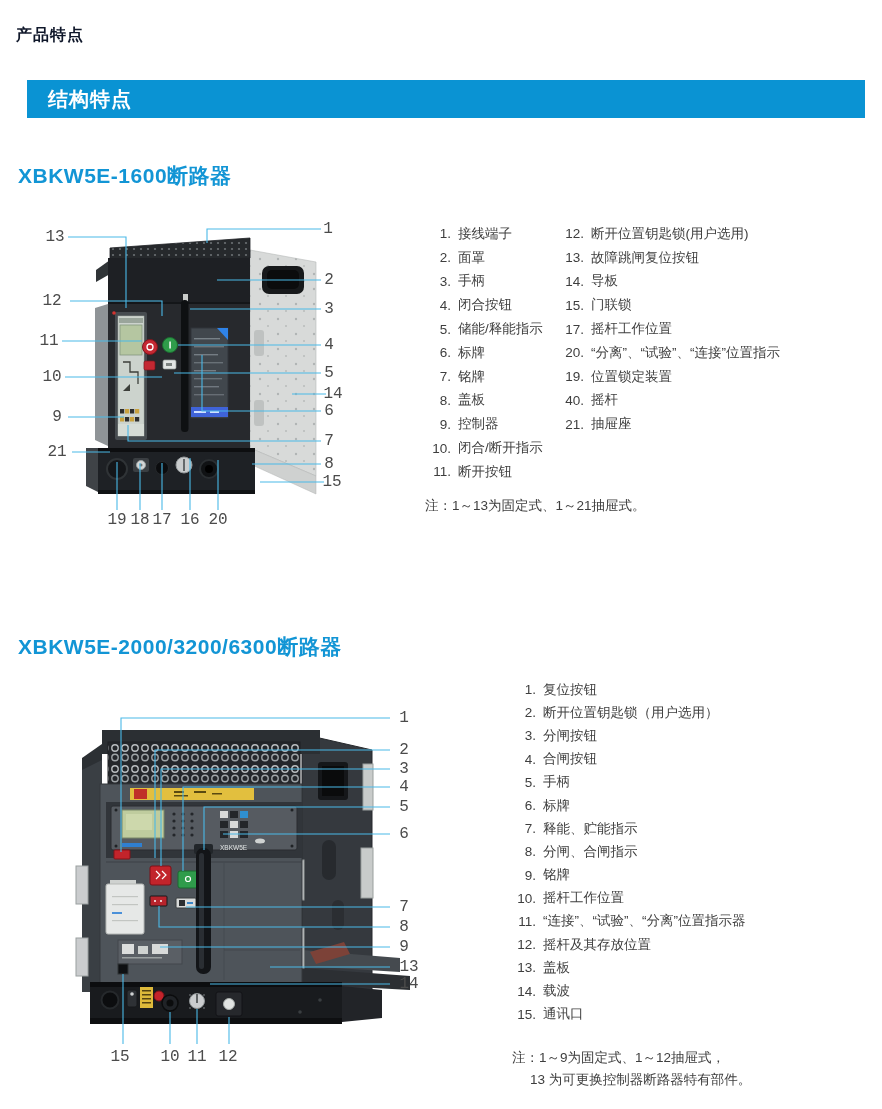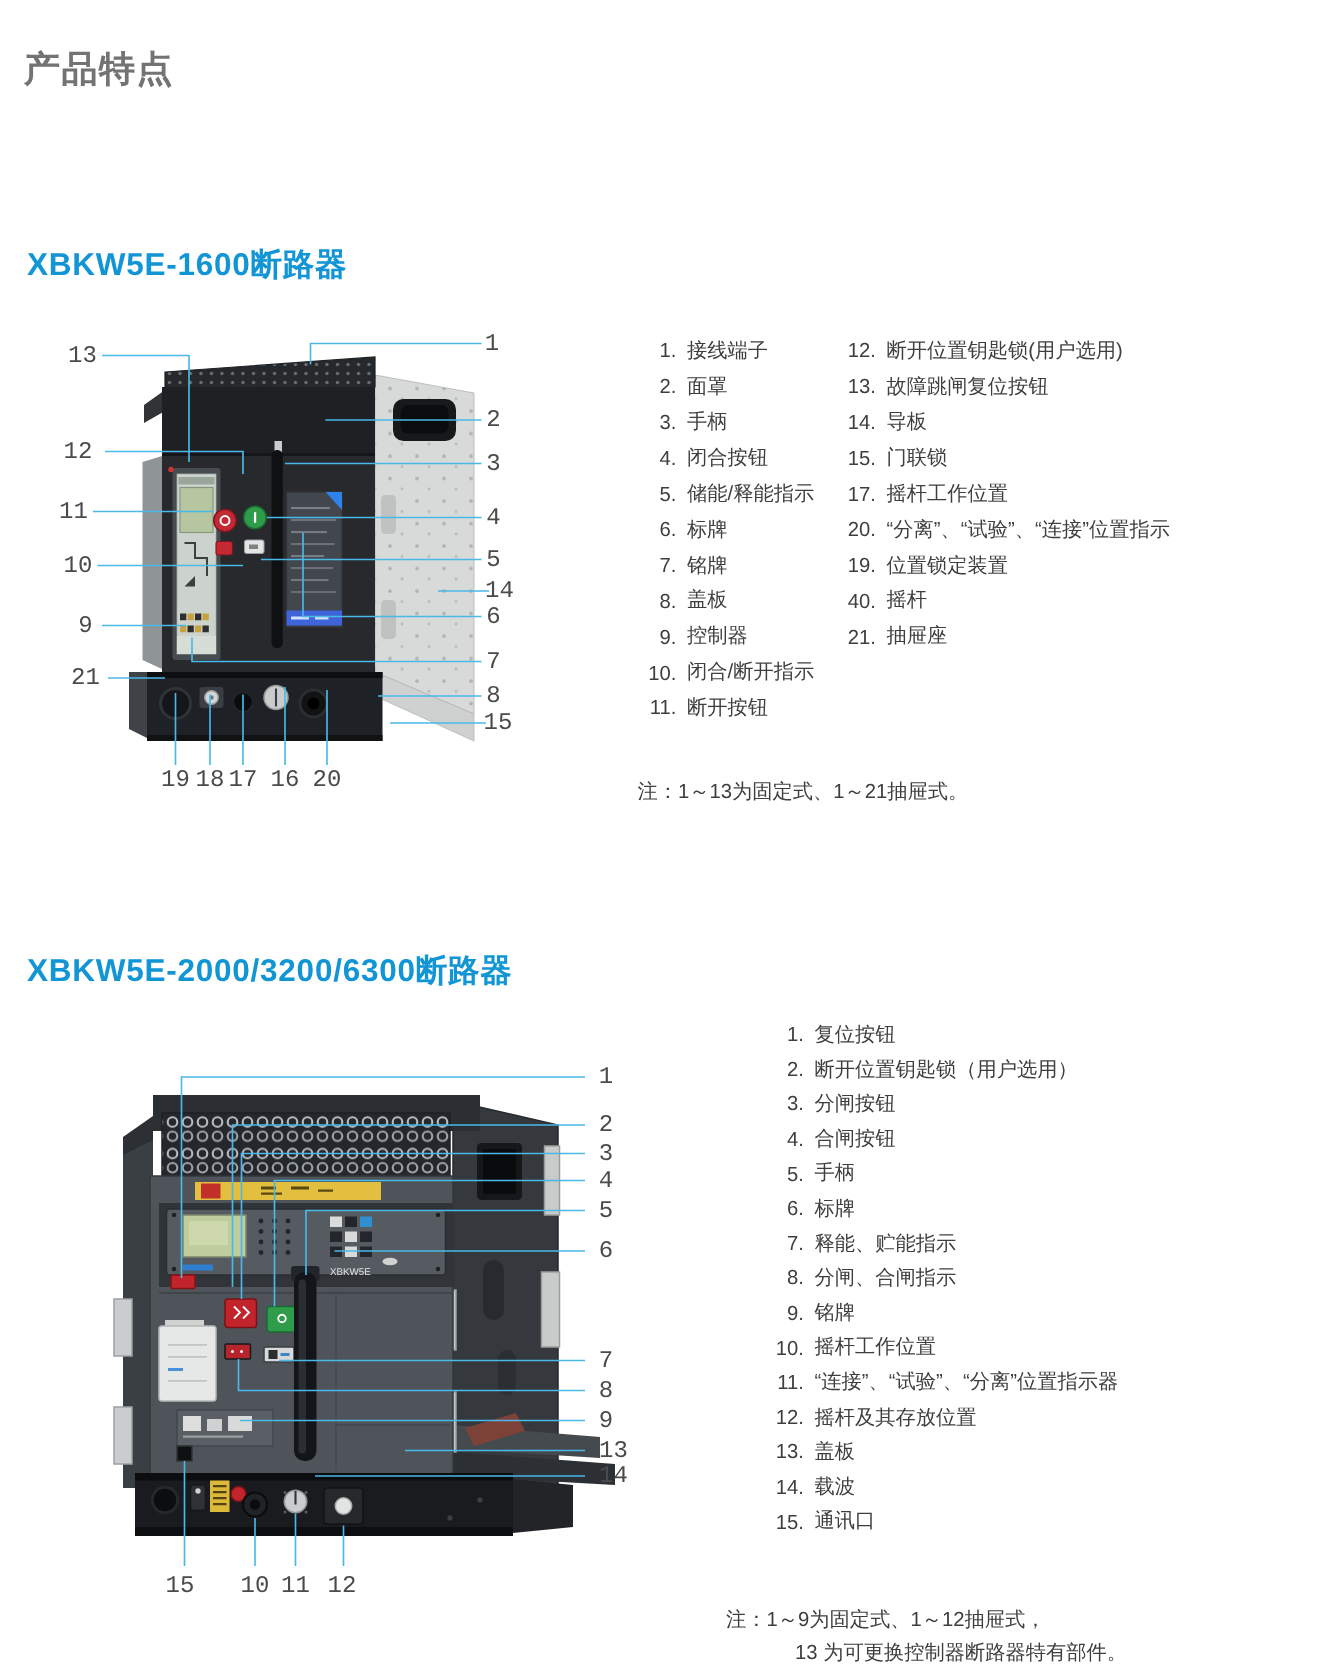--- a/index.html
+++ b/index.html
@@ -1,50 +1,53 @@
 <!DOCTYPE html>
 <html><head>
 <meta charset="utf-8">
 <style>
   html,body{margin:0;padding:0;background:#ffffff;}
   .page{position:relative;width:882px;height:1109px;background:#fff;overflow:hidden;
         font-family:"Liberation Sans","DejaVu Sans",sans-serif;color:#3e3e3e;}
-  .page-title{position:absolute;left:16px;top:14px;font-size:24px;font-weight:600;
-        color:#737373;letter-spacing:1px;}
+  .page-title{position:absolute;left:16px;top:14px;font-size:16px;font-weight:600;
+        color:#0f172a;letter-spacing:1px;}
   .banner{position:absolute;left:27px;top:80px;width:838px;height:38px;background:#0a93d3;}
   .banner span{display:block;padding-left:21px;line-height:38px;font-size:20px;
         font-weight:600;color:#ffffff;letter-spacing:1px;}
   .fig-title{position:absolute;font-size:21px;font-weight:600;color:#1295d5;letter-spacing:.5px;}
   #fig1-title{left:18px;top:146px;margin-top:16px;}
   #fig2-title{left:18px;top:616px;}
   .fig{position:absolute;}
   #fig1{left:40px;top:210px;width:310px;height:330px;}
   #fig2{left:70px;top:700px;width:400px;height:380px;}
   .fig svg{position:absolute;left:0;top:0;}
   .callouts{position:absolute;left:0;top:0;right:0;bottom:0;}
   .co{position:absolute;transform:translate(-50%,-50%);font-size:16px;color:#4b4b4b;font-family:Liberation Mono, monospace;}
   .legend{position:absolute;}
   #legend1{left:427px;top:222px;display:flex;}
   #legend1 .col1{width:133px;}
   #legend2{left:512px;top:678px;}
   .lrow{display:flex;align-items:center;height:23.8px;font-size:13.5px;color:#3e3e3e;white-space:nowrap;}
   #legend2 .lrow{height:23.2px;}
   .lnum{display:inline-block;min-width:24px;text-align:right;padding-right:7px;}
-  .note{position:absolute;font-size:13.5px;color:#3e3e3e;white-space:nowrap;margin-top:22px;}
+  .note{position:absolute;font-size:13.5px;color:#3e3e3e;white-space:nowrap;}
   #note1{left:425px;top:497px;}
-  #note2a{left:484px;top:1049px;}
+  #note2a{left:512px;top:1049px;}
   #note2b{left:530px;top:1071px;}
 </style>
 </head>
 <body>
 
 <div class="page">
 
   <h1 class="page-title">产品特点</h1>
 
+  <div class="banner">
+    <span>结构特点</span>
+  </div>
 
   <h2 class="fig-title" id="fig1-title">XBKW5E-1600断路器</h2>
 
   <div class="fig" id="fig1">
     <svg width="310" height="330" viewBox="0 0 310 330">
       <defs>
         <pattern id="grid1" width="7" height="6" patternUnits="userSpaceOnUse">
           <rect width="7" height="6" fill="#26292c"></rect>
             <circle cx="3" cy="3" r="1.1" fill="#6b7073"></circle>
         </pattern>

